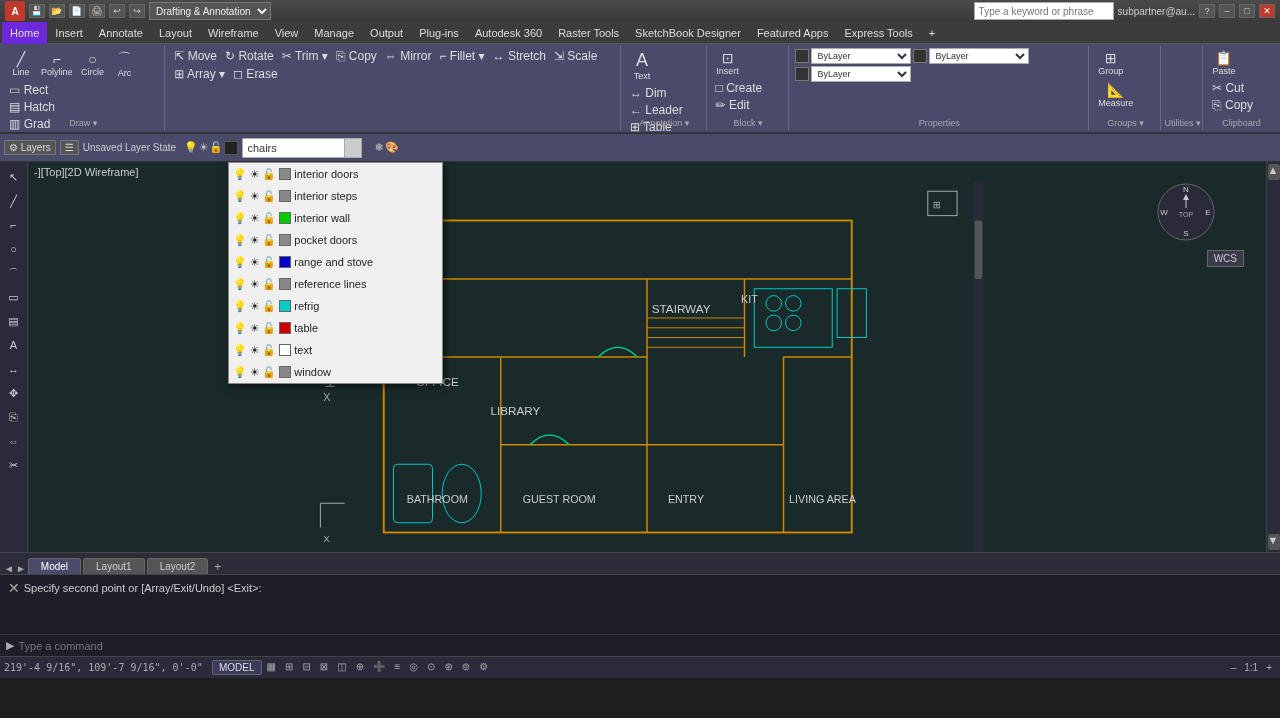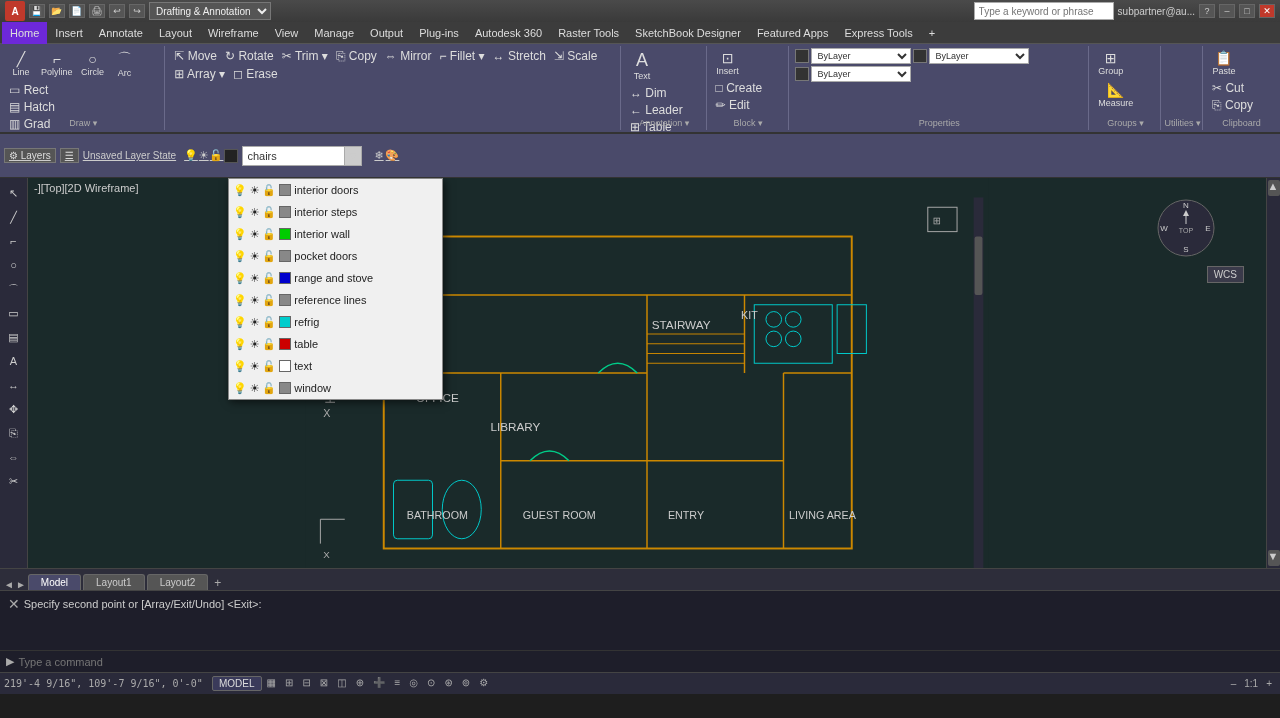--- a/index.html
+++ b/index.html
@@ -100,27 +100,26 @@
       padding: 1px 3px;
       border-radius: 2px;
       font-size: 12px;
       color: #ddd;
       white-space: nowrap;
     }
 
     
     #layer-toolbar {
       background: #4a4a6a;
-      height: 44px;
+      height: 28px;
       display: flex;
       align-items: center;
       padding: 0 4px;
       gap: 4px;
       border-bottom: 1px solid #333;
-      text-decoration: underline;
     }
 
     
     #left-toolbar {
       width: 28px;
       background: #2a2a3a;
       border-right: 1px solid #444;
       display: flex;
       flex-direction: column;
       align-items: center;

